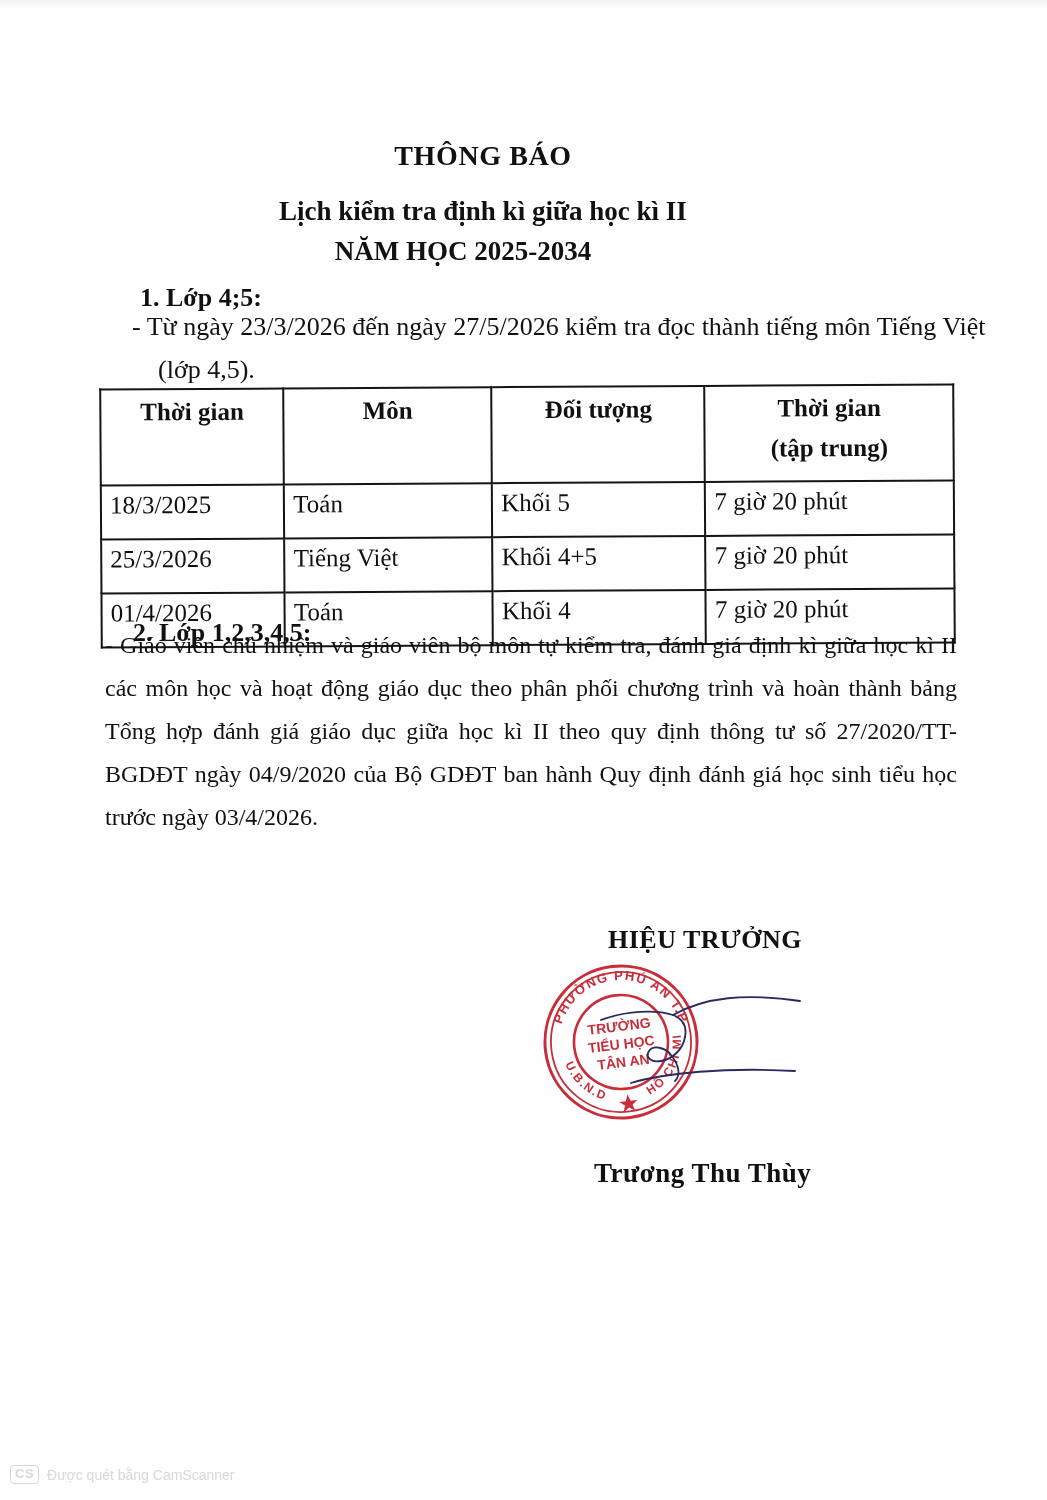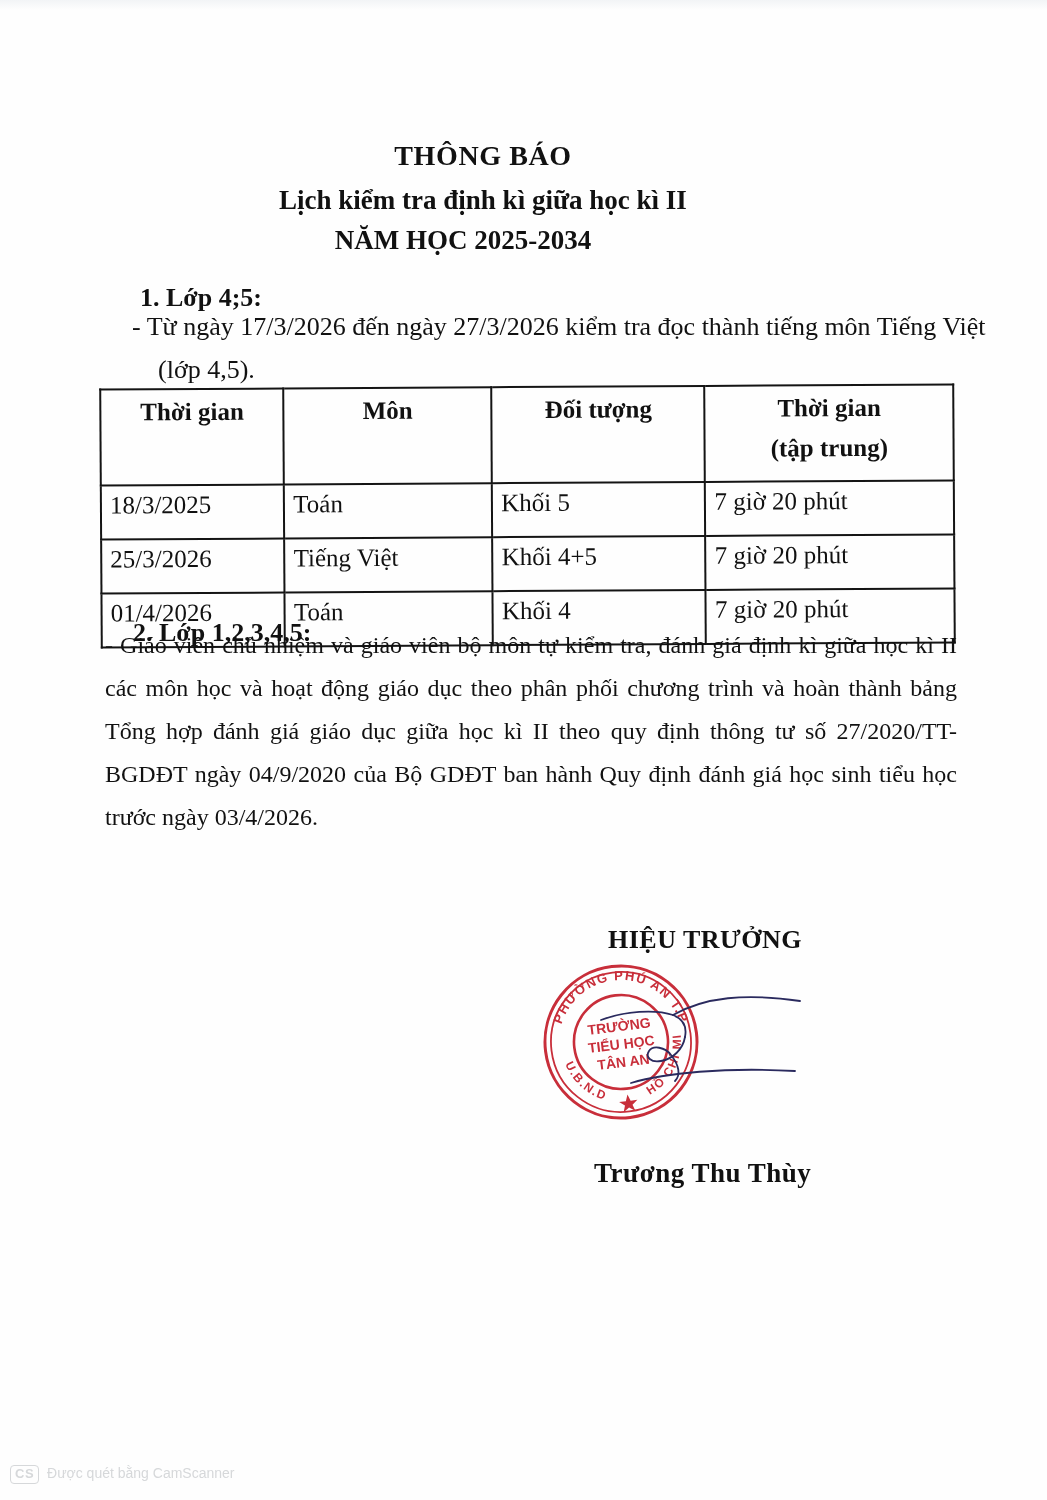--- a/index.html
+++ b/index.html
@@ -46,21 +46,21 @@
   }
   .title-main {
     font-size: 28px;
     font-weight: bold;
     letter-spacing: 0.6px;
     margin-left: 60px;
   }
   .title-sub {
     font-size: 27px;
     font-weight: bold;
-    margin-top: 13px;
+    margin-top: 24px;
     margin-left: 60px;
   }
   .title-year {
     font-size: 27px;
     font-weight: bold;
     margin-top: 9px;
     margin-left: 20px;
   }
 
   .section-heading {
@@ -167,21 +167,21 @@
     height: 140px;
   }
   .signature svg { display: block; }
 
   
   .cam-footer {
     position: absolute;
     left: 10px;
     bottom: 16px;
     display: flex;
-    align-items: flex-start;
+    align-items: center;
     gap: 8px;
     color: #d6d8da;
     font-family: "Liberation Sans", "DejaVu Sans", sans-serif;
     font-size: 14px;
   }
   .cs-badge {
     border: 1.5px solid #d6d8da;
     border-radius: 4px;
     padding: 1px 4px;
     font-size: 13px;
@@ -199,21 +199,21 @@
 
 
   <div class="title-block">
     <div class="title-main">THÔNG BÁO</div>
     <div class="title-sub">Lịch kiểm tra định kì giữa học kì II</div>
     <div class="title-year">NĂM HỌC 2025-2034</div>
   </div>
 
   <div class="section-heading" id="sec1-heading">1.  Lớp 4;5:</div>
 
-  <div class="intro-para">- Từ ngày 17/3/2026 đến ngày 27/3/2026 kiểm tra đọc thành tiếng môn Tiếng Việt (lớp 4,5).</div>
+  <div class="intro-para">- Từ ngày 23/3/2026 đến ngày 27/5/2026 kiểm tra đọc thành tiếng môn Tiếng Việt (lớp 4,5).</div>
 
   <table class="sched-table">
     <thead>
       <tr>
         <th class="col-time">Thời gian</th>
         <th class="col-sub">Môn</th>
         <th class="col-target">Đối tượng</th>
         <th class="col-gather two-line">
           <span>Thời gian</span>
           <span class="l2">(tập trung)</span>

